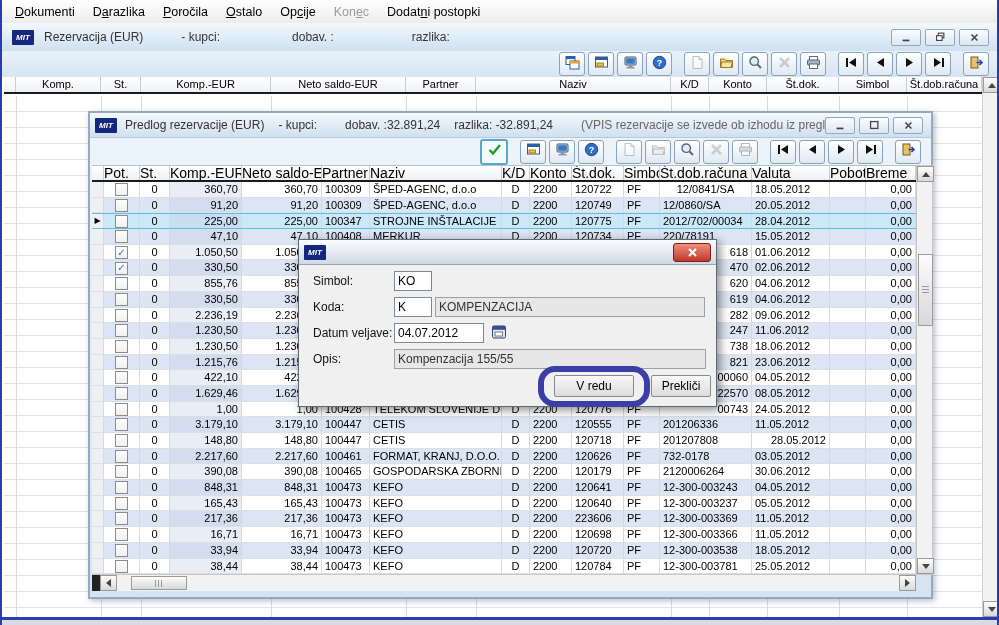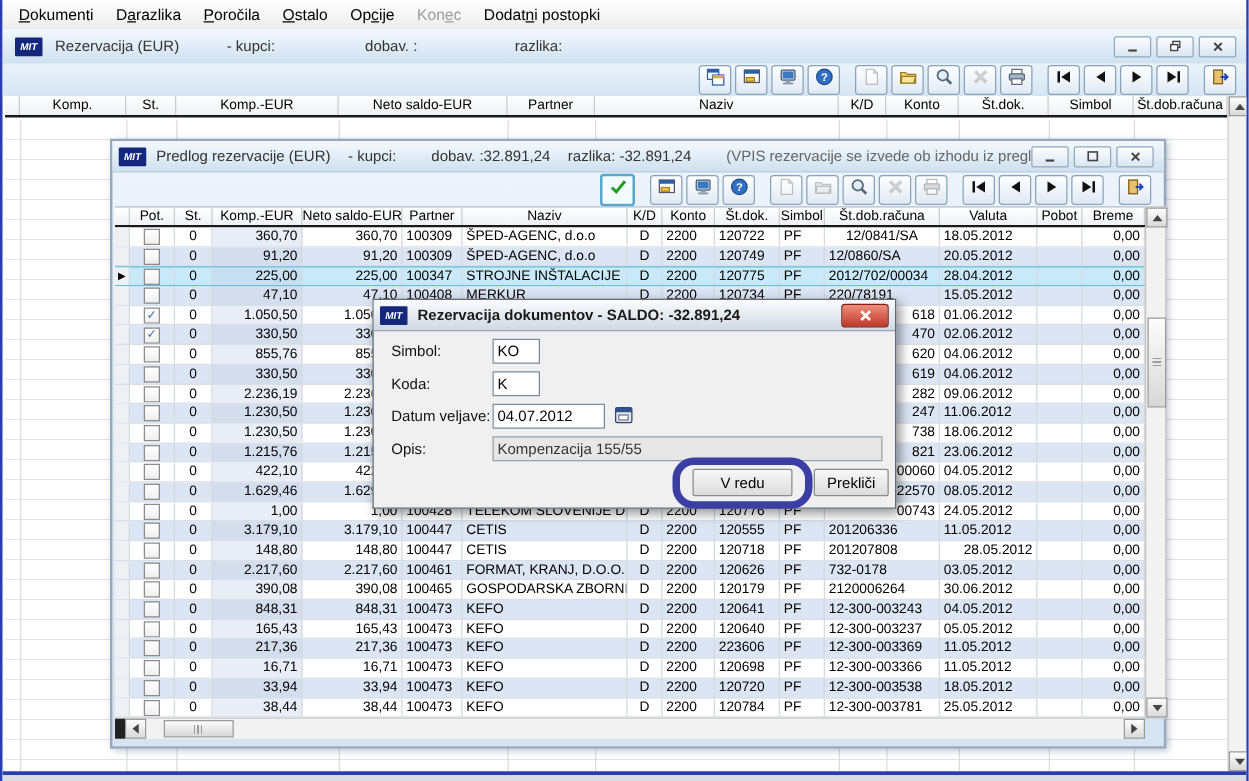--- a/index.html
+++ b/index.html
@@ -54,21 +54,21 @@
   .child{position:absolute;left:86px;top:111px;width:845px;height:488px;z-index:10;
          background:linear-gradient(#edf4fb,#d5e3f2);border:2px solid #96a9bf;box-sizing:border-box;
          box-shadow:2px 2px 6px rgba(50,70,100,.35);}
   .child-titlebar{height:24px;background:linear-gradient(#f4f9fd,#cfe0f0);display:flex;align-items:center;
                   font-size:12px;color:#333;border-bottom:1px solid #b9c9da;}
   .child-titlebar .note{color:#666;}
   .child-toolbar{height:27px;display:flex;align-items:center;justify-content:flex-end;padding-right:10px;}
   .table-wrap{position:relative;margin-left:2px;width:824px;}
   .thead{display:flex;height:17px;background:linear-gradient(#ffffff,#eef1f5);border-bottom:2px solid #1a1a1a;
          border-top:1px solid #b5bfca;box-sizing:border-box;}
-  .th{font-size:11px;text-align:center;line-height:14px;border-right:1px solid #c9ccd1;box-sizing:border-box;
+  .th{font-size:14px;line-height:14px;border-right:1px solid #c9ccd1;box-sizing:border-box;
       white-space:nowrap;overflow:hidden;}
   .tr{display:flex;height:15.7px;box-sizing:border-box;border-bottom:1px solid #dadfe6;background:#fff;}
   .tr.alt{background:#dbe5f3;}
   .tr.sel{background:#c9e9f8;border-top:1px solid #5fc0de;border-bottom:1px solid #5fc0de;}
   .td{font-size:11px;line-height:14px;padding:0 3px;border-right:1px solid #d4d9e0;box-sizing:border-box;
       white-space:nowrap;overflow:hidden;}
   .td.num{text-align:right;}
   .td.ctr{text-align:center;padding:0;}
   .td.komp{background:rgba(196,208,228,.38);}
   .td.fragright{text-align:right;}
@@ -846,31 +846,31 @@
         </div>
       <div class="sb-btn" style="margin-left:auto">
           <span class="arr right"></span>
         </div>
     </div>
   </div>
 
   <div class="dialog">
     <div class="dlg-title">
       <span class="mit-icon">MIT</span>
-      <span style="margin-left:8px">Rezervacija dokumentov  - SALDO: -32.891,24</span>
       <span class="dlg-close">
           <svg viewBox="0 0 11 11">
             <path d="M2 2L9 9M9 2L2 9" stroke="#fff" stroke-width="2"></path>
           </svg>
         </span>
     </div>
     <div class="dlg-label" style="top:34px">Simbol:</div>
     <input class="dlg-input" style="left: 95px; top: 31px; width: 30px;" value="KO">
     <div class="dlg-label" style="top:60px">Koda:</div>
     <input class="dlg-input" style="left: 95px; top: 57px; width: 30px;" value="K">
+    <input class="dlg-input dis" style="left: 136px; top: 57px; width: 262px;" value="KOMPENZACIJA">
     <div class="dlg-label" style="top:86px">Datum veljave:</div>
     <input class="dlg-input" style="left: 95px; top: 83px; width: 82px;" value="04.07.2012">
     <span class="cal" style="left:192px;top:84px"><svg viewBox="0 0 16 16">
           <rect x="1.5" y="2" width="13" height="12" rx="1.5" fill="#dde8f4" stroke="#334466"></rect>
           <rect x="1.5" y="2" width="13" height="3.8" fill="#33518f"></rect>
           <rect x="4" y="8" width="7.5" height="4" fill="#fff" stroke="#778"></rect>
         </svg></span>
     <div class="dlg-label" style="top:112px">Opis:</div>
     <input class="dlg-input dis" style="left: 95px; top: 109px; width: 304px;" value="Kompenzacija 155/55">
     <button class="dlg-btn" style="left:255px;top:135px;width:80px">V redu</button>

